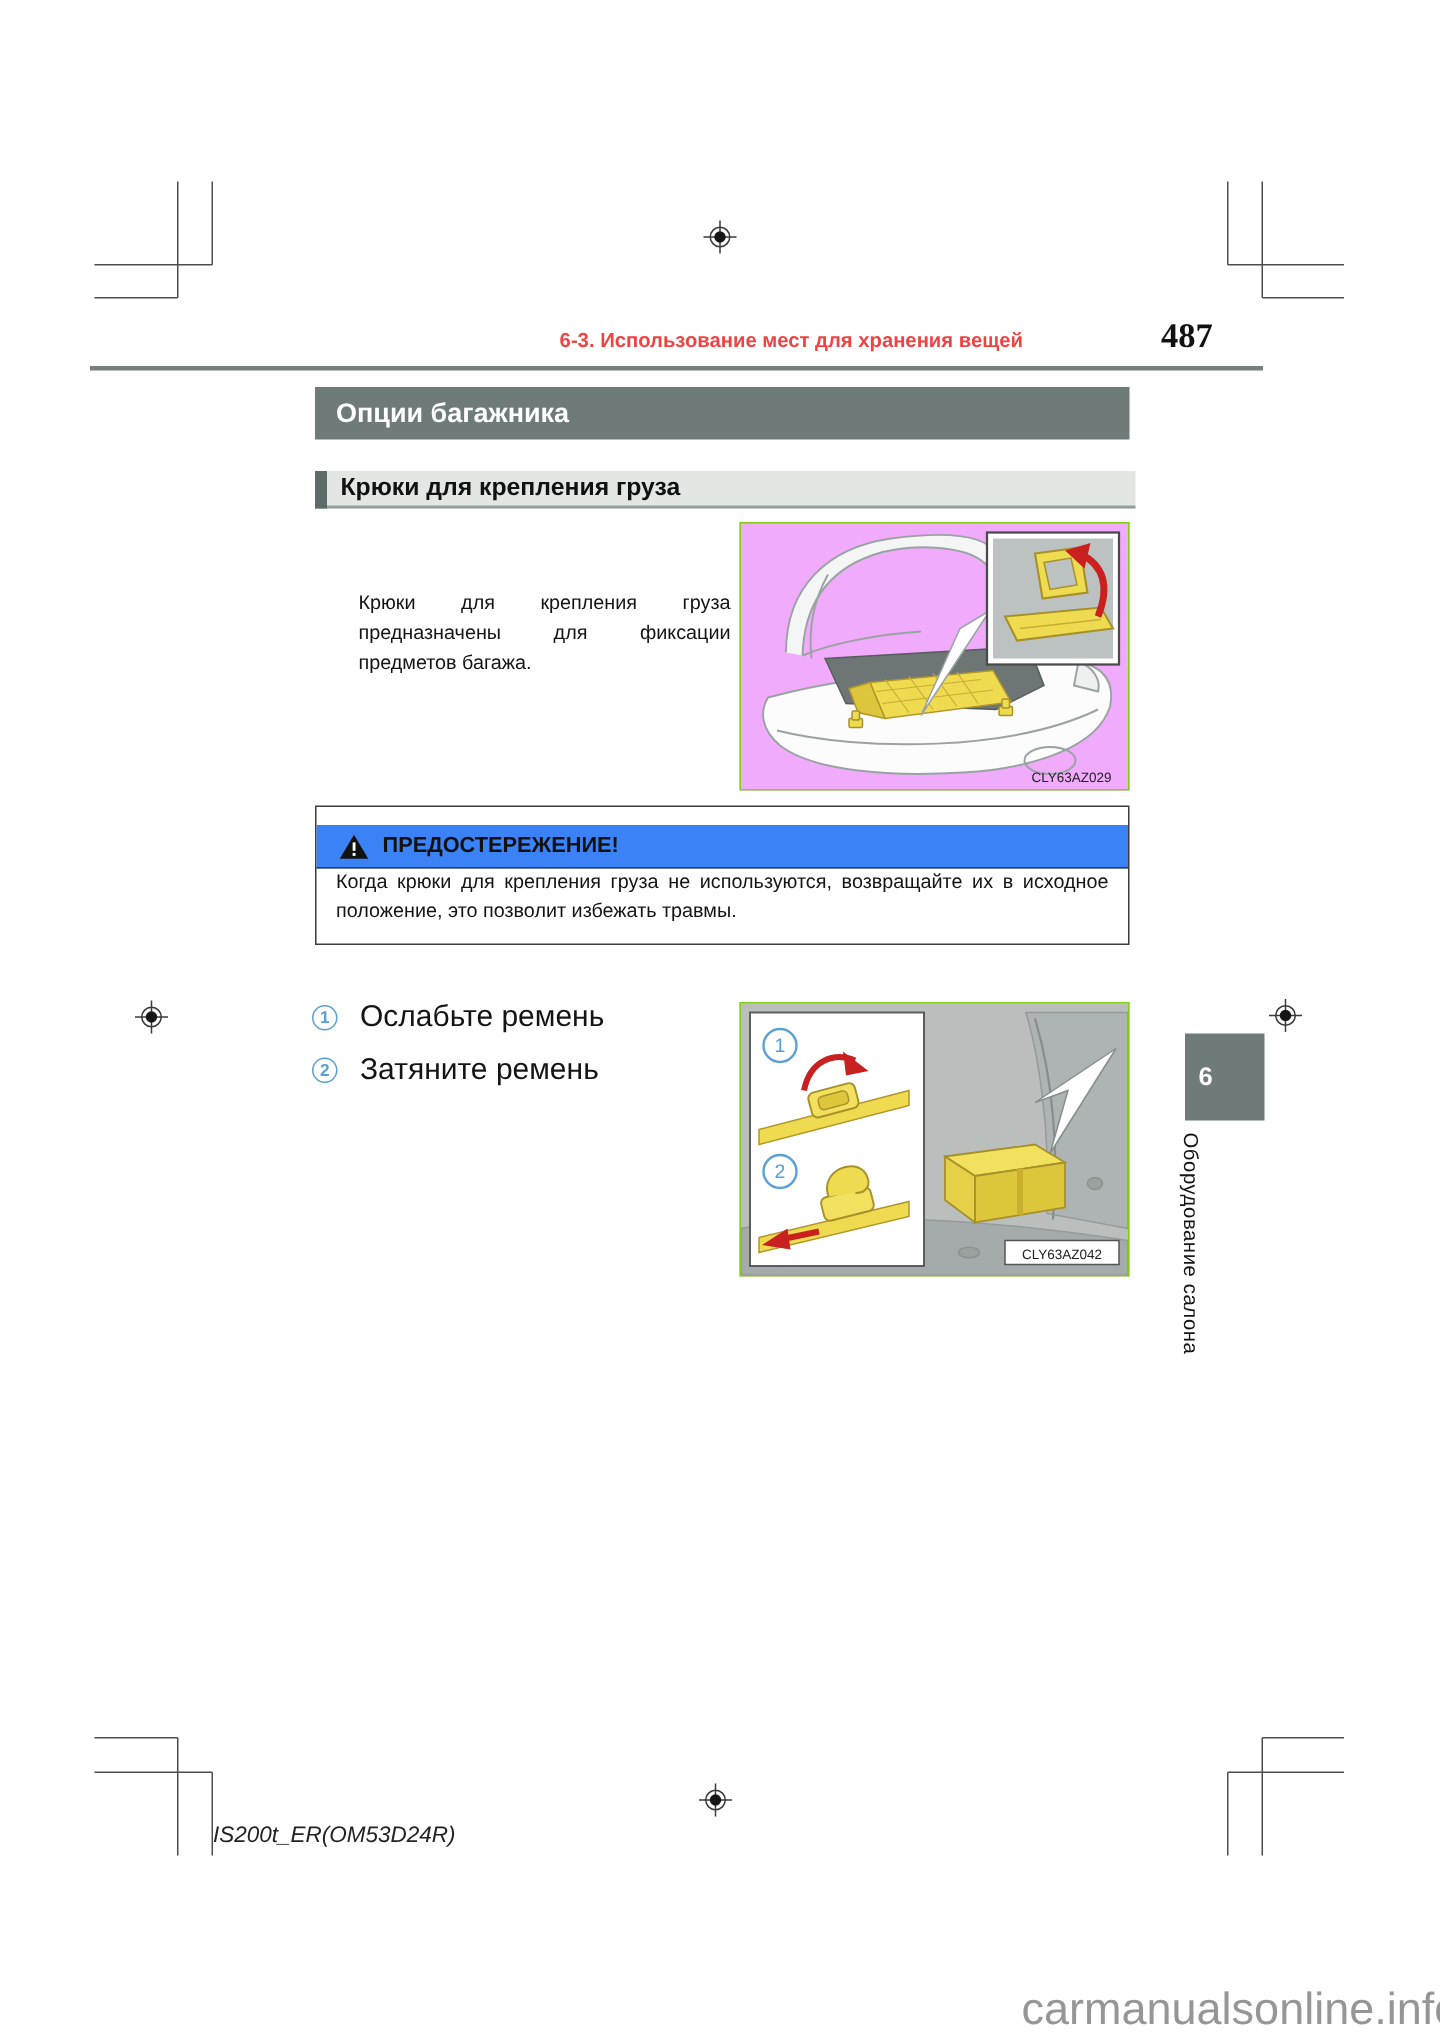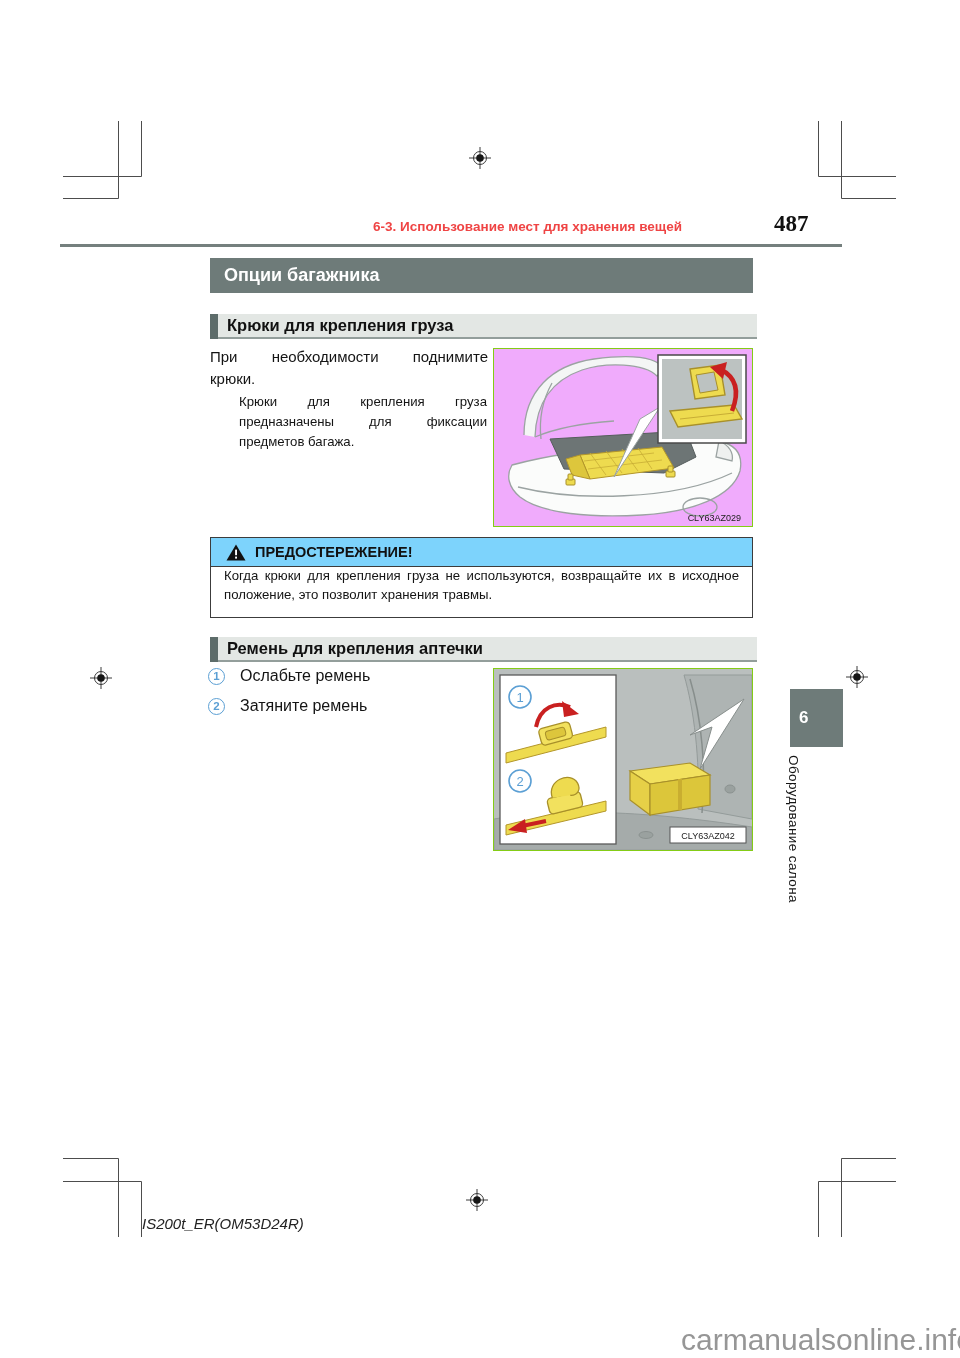--- a/index.html
+++ b/index.html
@@ -32,33 +32,33 @@
   .jline { text-align:justify; text-align-last:justify; }
   .jline-last { text-align-last:left; }
 
   .figure { position:absolute; background:#f0abfc; border:1px solid #84cc16; box-sizing:border-box; }
   .figure-1 { left:493px; top:348px; width:260px; height:179px; }
   .figure-2 { left:493px; top:668px; width:260px; height:183px; }
   .figure svg { display:block; }
   .fig-label { font-family:"Liberation Sans","DejaVu Sans",sans-serif; }
 
   .warning-box { position:absolute; left:210px; top:537px; width:543px; box-sizing:border-box; border:1px solid #3c3c3c; background:#fff; }
-  .warning-header { background:#7dd3fc; border-bottom:1px solid #3c3c3c; height:28px; display:flex; align-items:center; padding-left:15px; }
+  .warning-header { background:#3b82f6; border-bottom:1px solid #3c3c3c; height:28px; display:flex; align-items:center; padding-left:15px;margin-top:12px; }
   .warning-icon { width:20px; height:17px; margin-right:9px; flex:0 0 auto; }
   .warning-title { font-size:14.5px; font-weight:bold; color:#111; }
   .warning-body { padding:0 13px 13px; font-size:13.2px; line-height:18.5px; }
 
   .steps { position:absolute; left:208px; top:667px; }
   .step { display:flex; align-items:center; margin-bottom:12px; }
   .step-circle {
     width:17px; height:17px; box-sizing:border-box; border-radius:50%;
     border:1.6px solid #5b9fd4; color:#5b9fd4; font-size:11.5px; font-weight:bold;
     display:flex; align-items:center; justify-content:center; flex:0 0 auto;
   }
-  .step-label { font-size:16px; margin-left:15px; }
+  .step-label { font-size:20px; margin-left:15px; }
 
   .chapter-tab {
     position:absolute; left:790px; top:689px; width:53px; height:58px; box-sizing:border-box;
     background:#6e7b79; color:#fff; font-size:17px; font-weight:bold;
     display:flex; align-items:center; padding-left:9px;
   }
   .chapter-title-vertical {
     position:absolute; left:801px; top:755px; transform:rotate(90deg); transform-origin:0 0;
     font-size:13.5px; color:#141414; white-space:nowrap; letter-spacing:0.4px;
   }
@@ -123,24 +123,20 @@
     </g>
   </svg>
 
   <div class="breadcrumb">6-3. Использование мест для хранения вещей</div>
   <div class="page-number">487</div>
   <div class="header-rule"></div>
 
   <div class="title-banner">Опции багажника</div>
 
   <div class="section-heading heading-hooks">Крюки для крепления груза</div>
-  <div class="text-intro">
-      <div class="jline">При необходимости поднимите</div>
-      <div class="jline jline-last">крюки.</div>
-    </div>
   <div class="text-note">
       <div class="jline">Крюки для крепления груза</div>
       <div class="jline">предназначены для фиксации</div>
       <div class="jline jline-last">предметов багажа.</div>
     </div>
 
   <div class="figure figure-1">
     <svg width="258" height="177" viewBox="0 0 258 177">
       <g stroke="#9ba3a2" fill="none" stroke-width="1.3">
         <path d="M30,86 C30,42 58,16 100,10 C138,5 163,8 170,20 L163,27 C150,14 112,13 88,21 C56,32 42,56 41,88" fill="#f4f6f5"></path>
@@ -183,25 +179,24 @@
     <div class="warning-header">
       <svg class="warning-icon" viewBox="0 0 20 17">
         <path d="M10 0.5 L19.5 16.5 H0.5 Z" fill="#111111"></path>
         <rect x="9.1" y="5.6" width="1.9" height="5.6" fill="#ffffff"></rect>
         <rect x="9.1" y="12.6" width="1.9" height="2" fill="#ffffff"></rect>
       </svg>
       <span class="warning-title">ПРЕДОСТЕРЕЖЕНИЕ!</span>
     </div>
     <div class="warning-body">
         <div class="jline">Когда крюки для крепления груза не используются, возвращайте их в исходное</div>
-        <div class="jline jline-last">положение, это позволит хранения травмы.</div>
+        <div class="jline jline-last">положение, это позволит избежать травмы.</div>
       </div>
   </div>
 
-  <div class="section-heading heading-strap">Ремень для крепления аптечки</div>
 
   <div class="steps">
     <div class="step">
       <span class="step-circle">1</span>
       <span class="step-label">Ослабьте ремень</span>
     </div>
     <div class="step">
       <span class="step-circle">2</span>
       <span class="step-label">Затяните ремень</span>
     </div>

